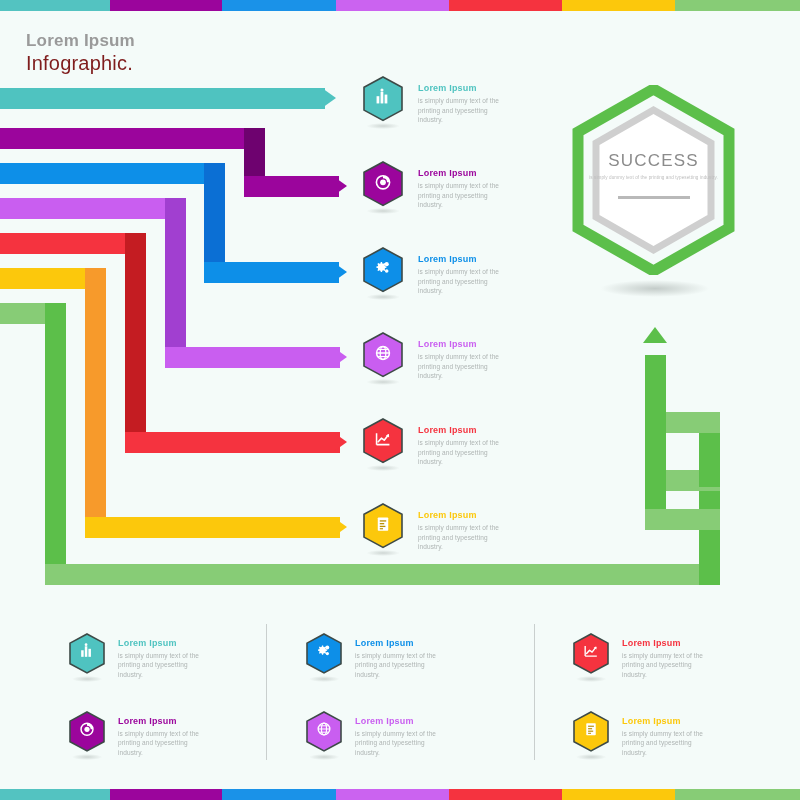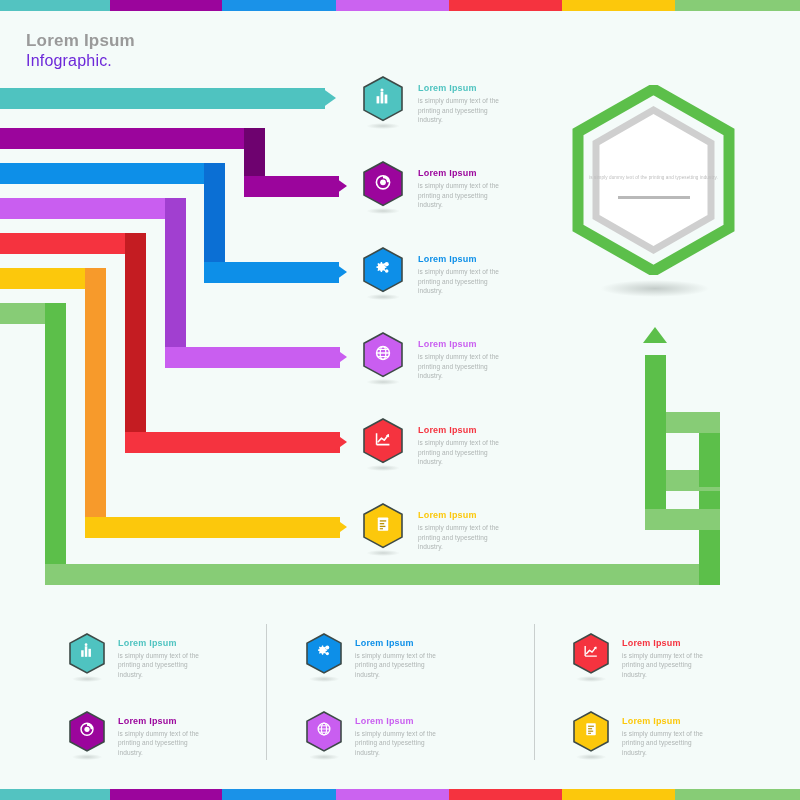--- a/index.html
+++ b/index.html
@@ -36,23 +36,23 @@
     top: 30px;
     line-height: 1.25;
   }
   .header .title {
     font-size: 17px;
     font-weight: bold;
     color: #9a9a9a;
     letter-spacing: .2px;
   }
   .header .subtitle {
-    font-size: 16px;
+    font-size: 20px;
     font-weight: normal;
-    color: #6d28d9;
+    color: #7f1d1d;
     letter-spacing: .2px;
   }
 
   
   .ribbon-layer {
     position: absolute;
     left: 0; top: 0;
     width: 800px; height: 800px;
     pointer-events: none;
   }
@@ -232,20 +232,21 @@
       <div class="seg" style="left: 645px; top: 355px; width: 21px; height: 70px; background: rgb(92, 191, 74);"></div>
       <div class="arrowhead-up" style="left: 643.15px; top: 327px; border-width: 0px 12.35px 16.9px; border-bottom-color: rgb(92, 191, 74);"></div>
     </div>
 
   <div class="success-shadow"></div>
   <div class="success">
     <svg width="165" height="190" viewBox="0 0 165 190">
       <polygon id="succ-outer" points="82.5,4 158,47 158,143 82.5,186 7,143 7,47" fill="none" stroke-width="11" stroke="#5cbf4a"></polygon>
       <polygon id="succ-inner" points="82.5,25 140,58 140,132 82.5,165 25,132 25,58" fill="#ffffff" stroke-width="7" stroke="#cfcfcf"></polygon>
     </svg>
+    <div class="lbl big">SUCCESS</div>
     <div class="lbl sm">is simply dummy text of the printing and typesetting industry.</div>
     <div class="rule"></div>
   </div>
 
   <div id="steps">
       <div class="hexrow" style="left: 362px; top: 75px;">
         <div class="hexwrap" style="width: 42px; height: 57.46px;">
           <svg class="hex" width="42" height="47.459999999999994" viewBox="0 0 42 47.459999999999994">
      <polygon points="21,2 40,12.339599999999999 40,35.1204 21,45.459999999999994 2,35.1204 2,12.339599999999999" fill="#4fc3c0" stroke="#3d4a47" stroke-width="1.6"></polygon>
    </svg>

